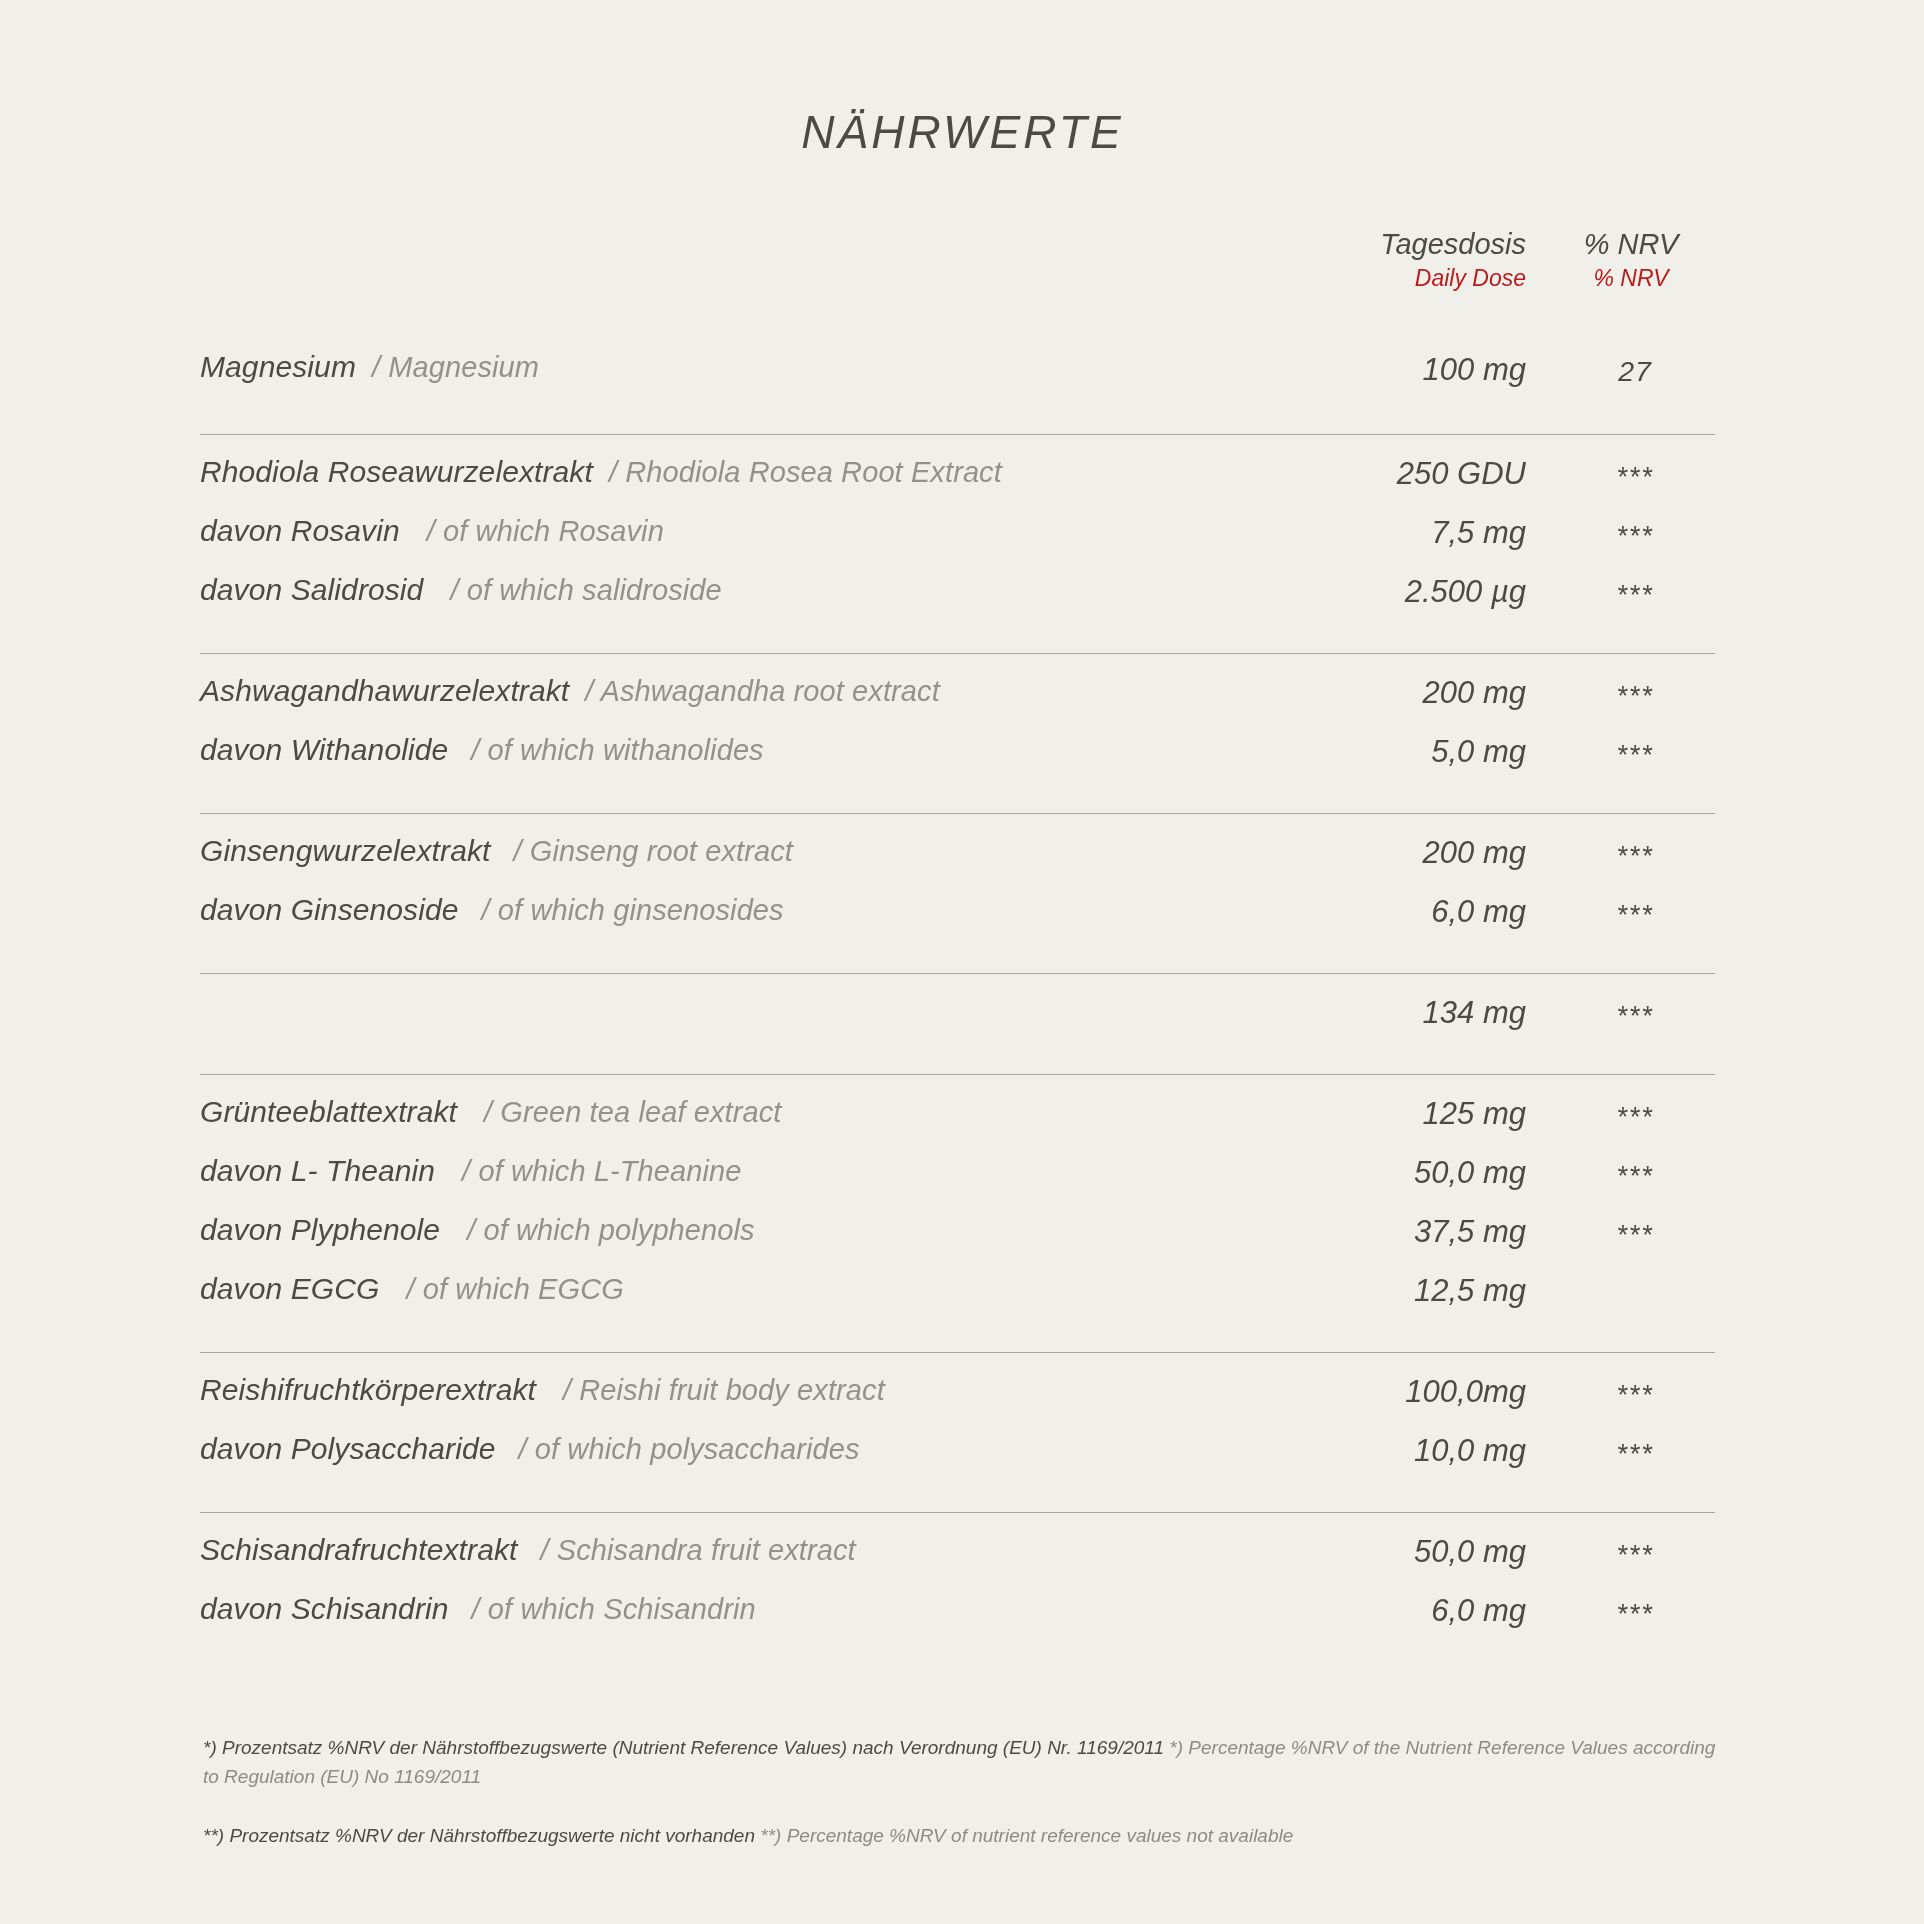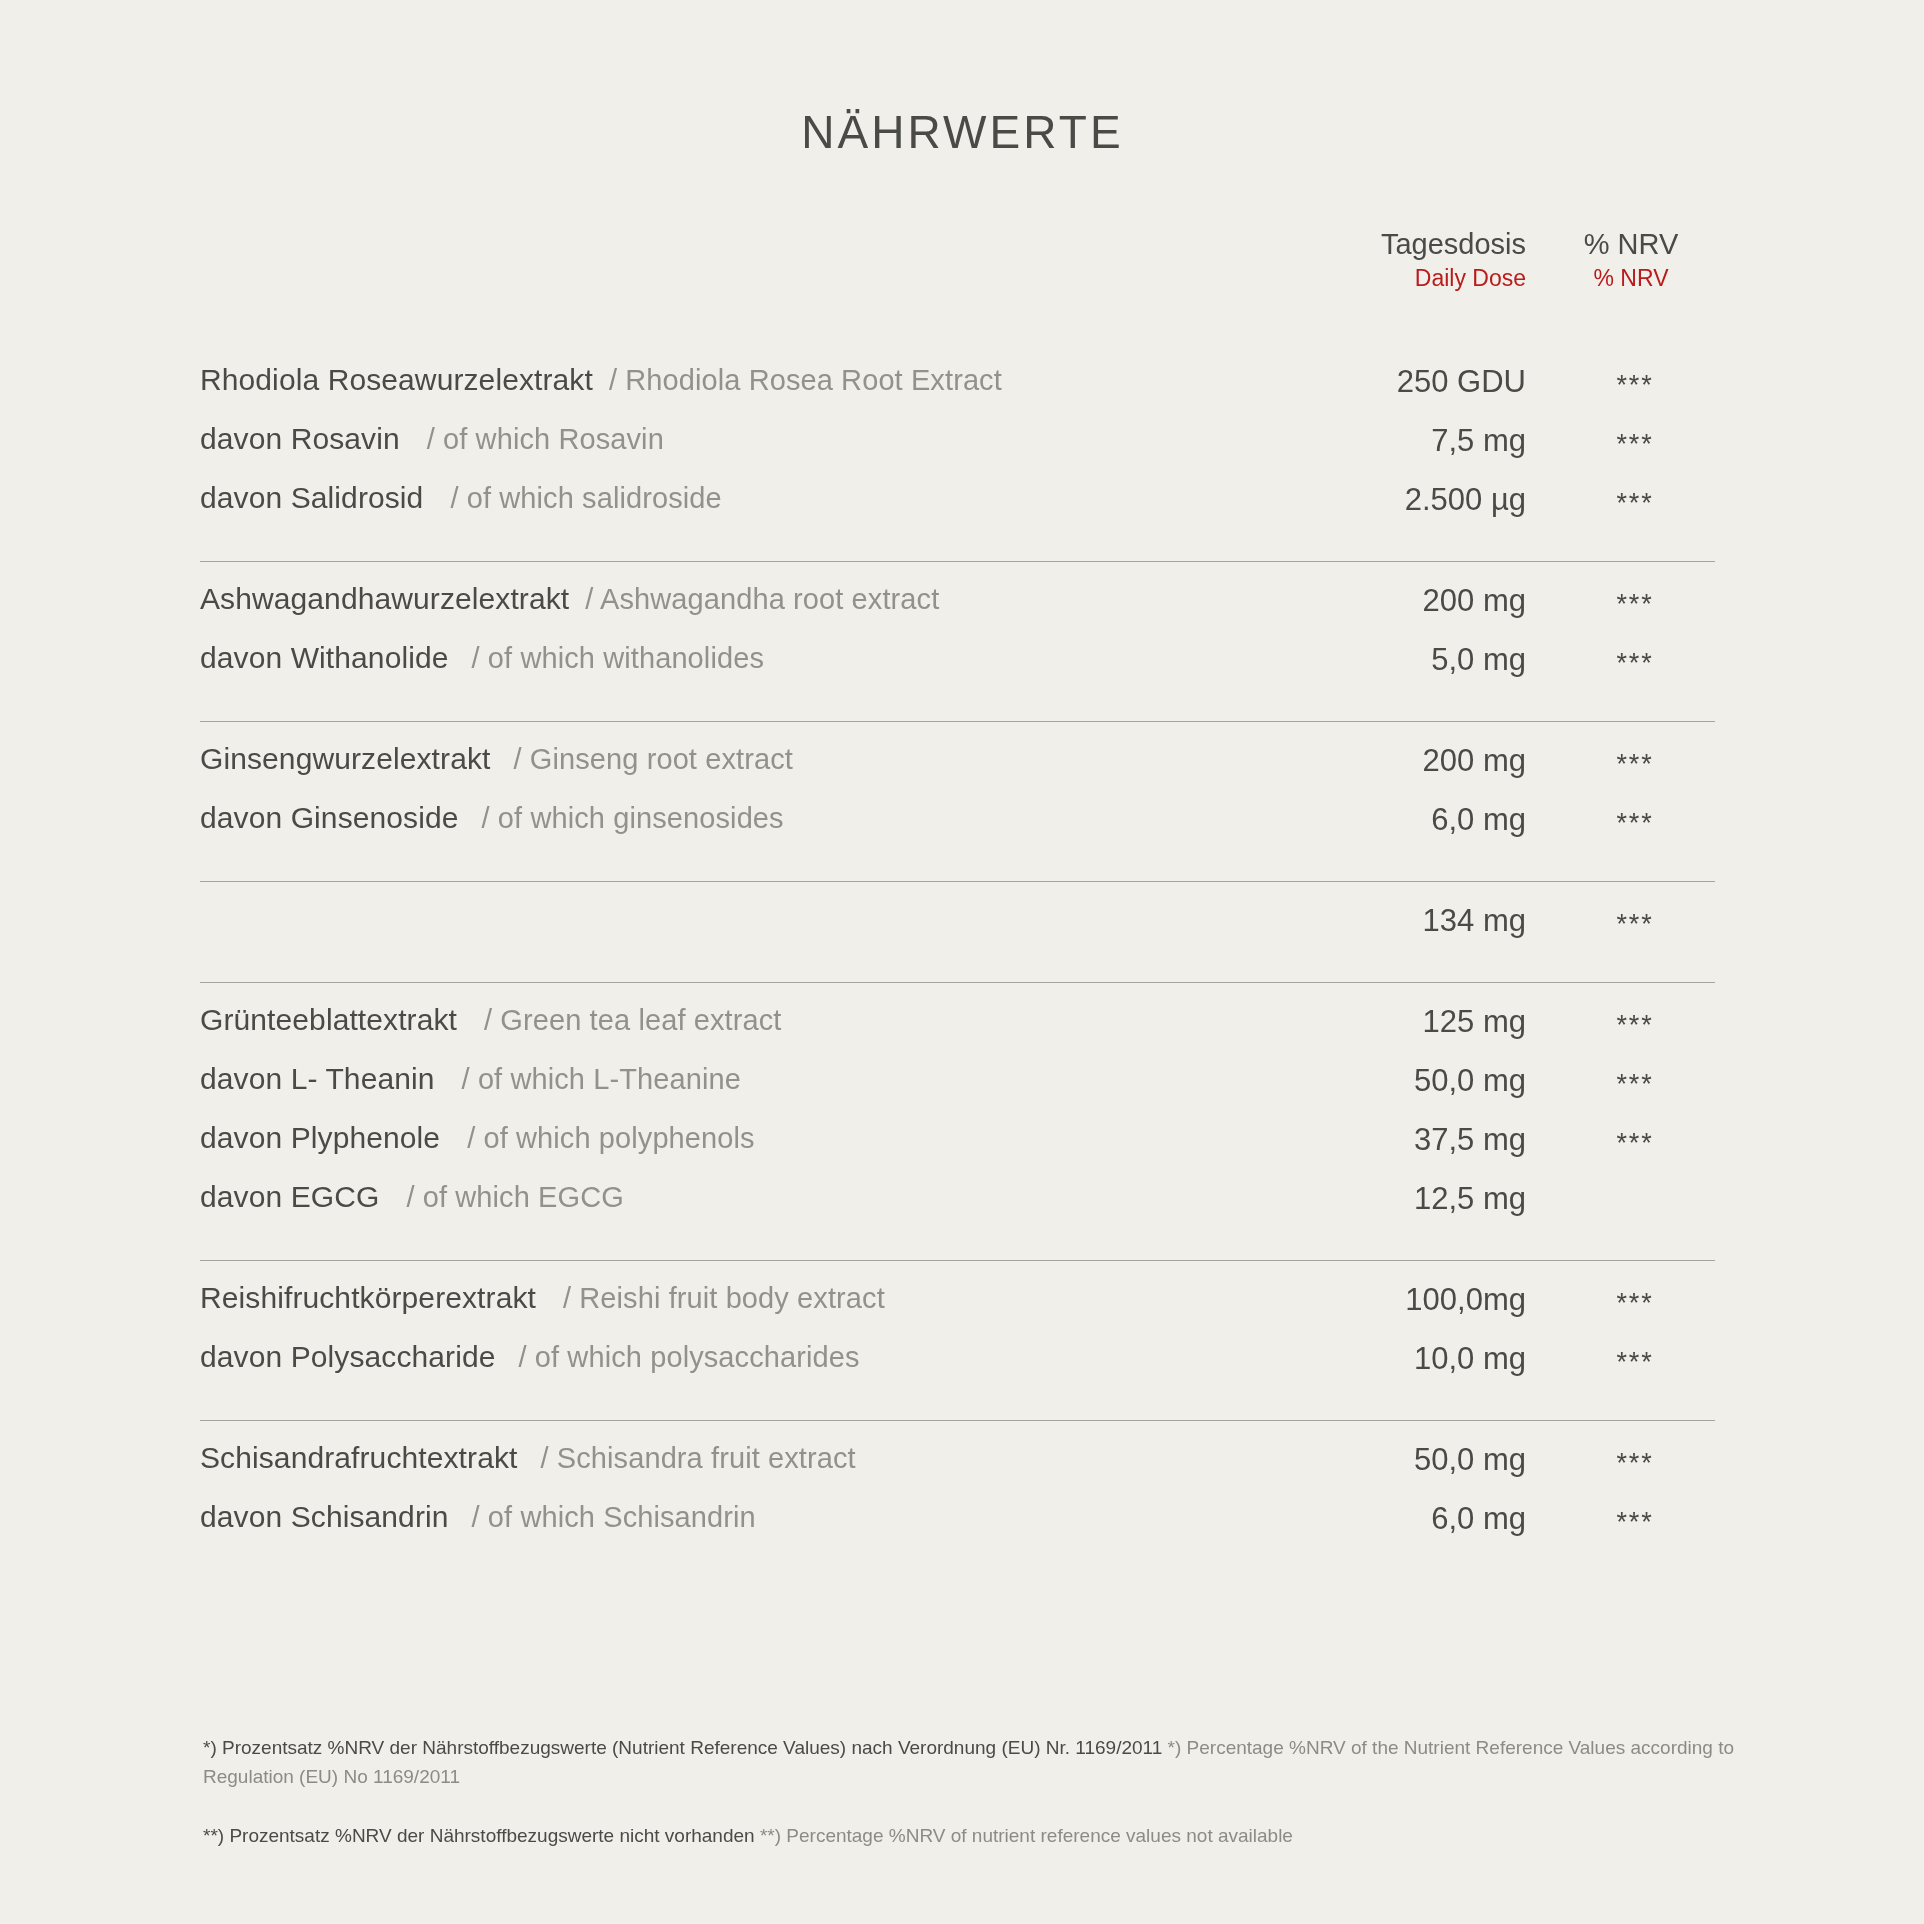--- a/index.html
+++ b/index.html
@@ -11,20 +11,21 @@
     background: #f1efea;
     font-family: "Liberation Sans", sans-serif;
     -webkit-font-smoothing: antialiased;
   }
 
   .page {
     position: relative;
     width: 1925px;
     height: 1866px;
     background: #f1efea;
+    font-style: italic;
   }
 
   
   .title-wrap {
     position: absolute;
     top: 109px;
     left: 0;
     width: 1925px;
     text-align: center;
   }
@@ -178,20 +179,32 @@
       <div class="hdr-main">Tagesdosis</div>
       <div class="hdr-sub">Daily Dose</div>
     </div>
     <div class="hdr-nrv">
       <div class="hdr-main">% NRV</div>
       <div class="hdr-sub">% NRV</div>
     </div>
   </div>
 
   <div class="table" id="nutrient-table">
+      <div class="group first">
+        <div class="group-inner">
+          <div class="row">
+            <div class="names gap-sm">
+              <span class="name-de">Magnesium</span>
+              <span class="name-en">/ Magnesium</span>
+            </div>
+            <div class="dose">100 mg</div>
+            <div class="nrv">27</div>
+          </div>
+        </div>
+      </div>
       <div class="group">
         <div class="group-inner">
           <div class="row">
             <div class="names gap-sm">
               <span class="name-de">Rhodiola Roseawurzelextrakt</span>
               <span class="name-en">/ Rhodiola Rosea Root Extract</span>
             </div>
             <div class="dose">250 GDU</div>
             <div class="nrv stars">***</div>
           </div>

